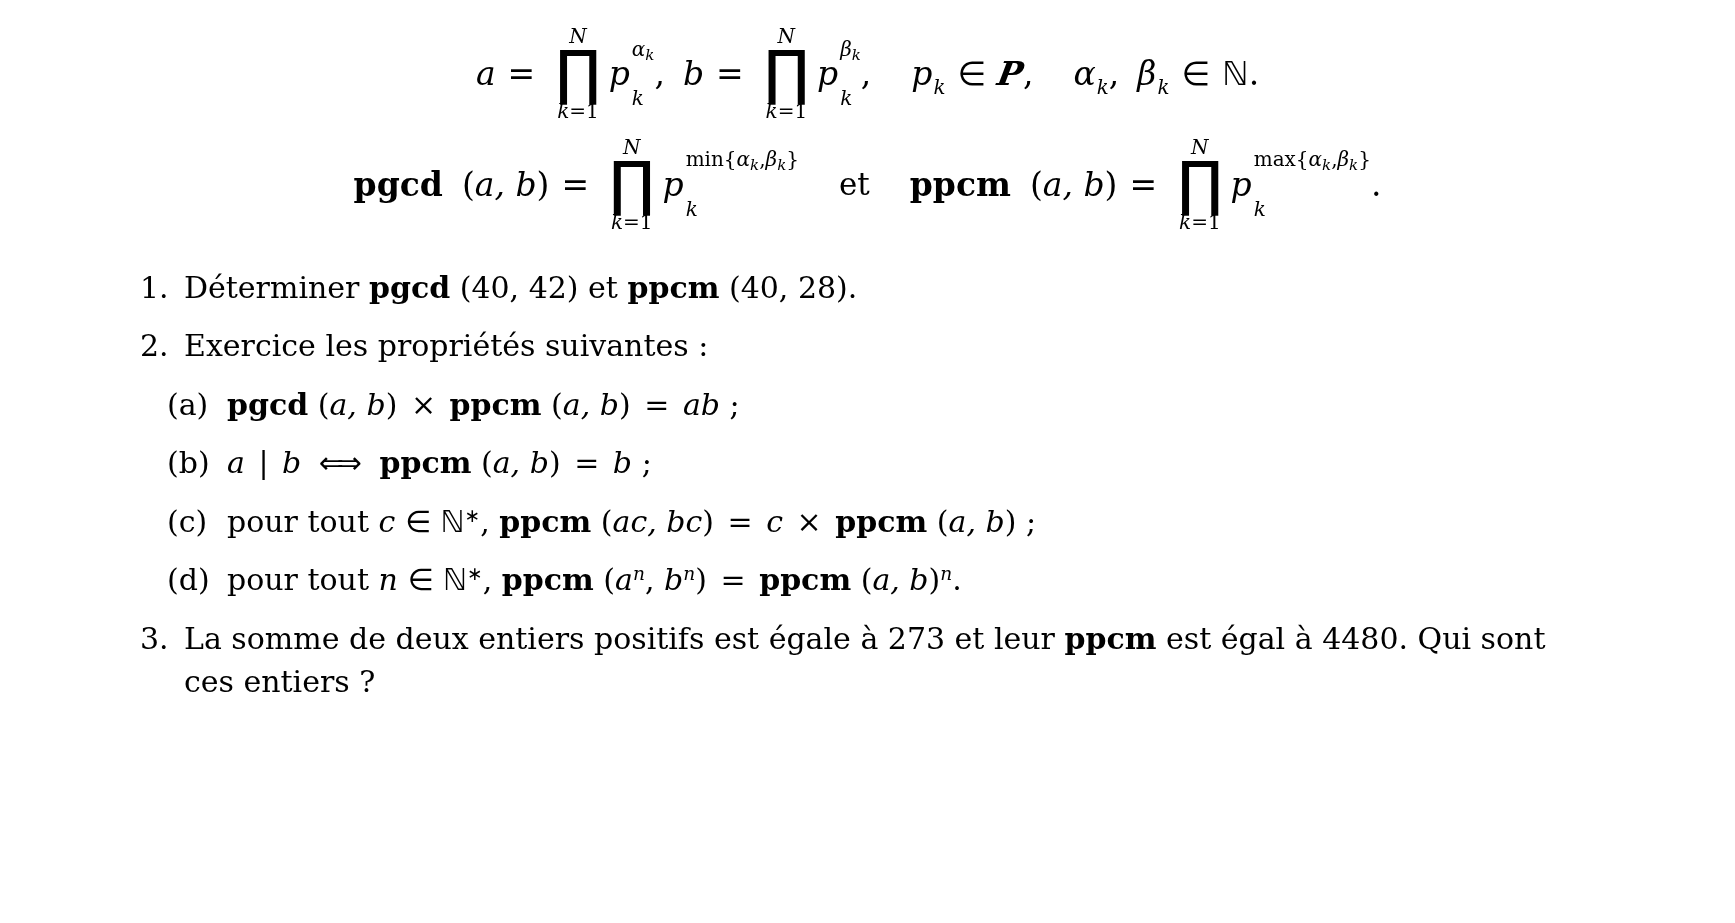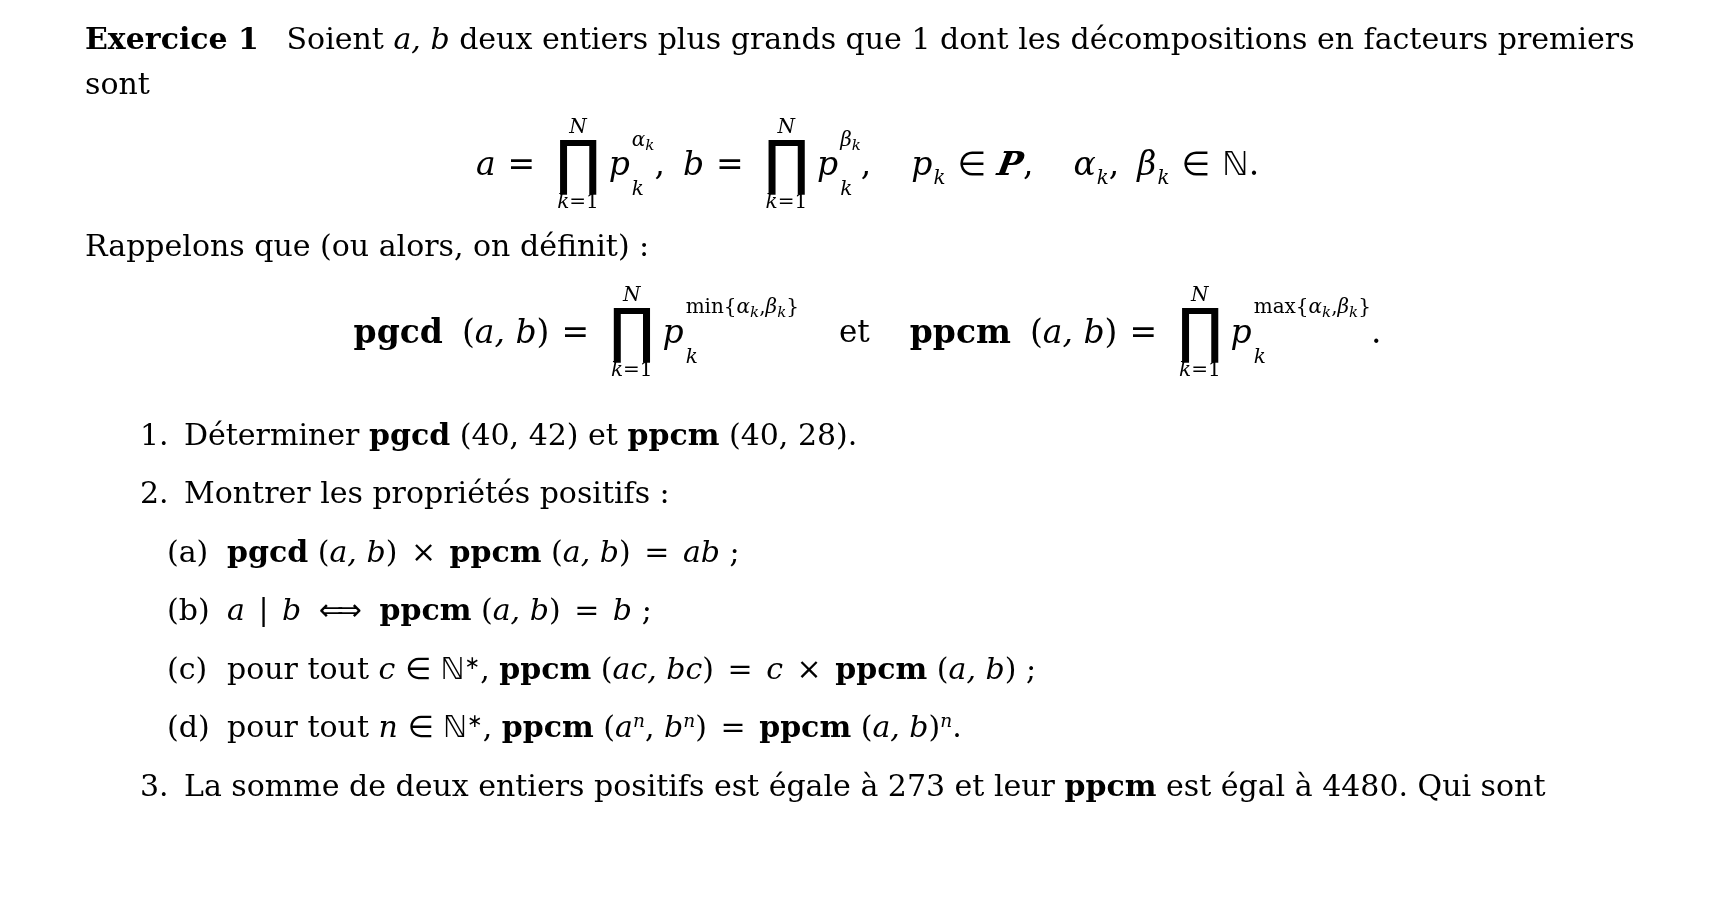--- a/index.html
+++ b/index.html
@@ -52,28 +52,20 @@
   .tsup{font-size:62%;vertical-align:0.55em;}
   .iff{margin:0 8px;white-space:nowrap;}
   .iffr{margin-left:-0.24em;}
   .op{margin:0 4px;}
 </style>
 </head>
 <body>
 
 <div class="page">
 
-  <p class="para">
-    <b class="hd">Exercice 1</b>
-    <span>Soient</span>
-    <i>a, b</i>
-    <span>deux entiers plus grands que 1 dont les décompositions en facteurs premiers</span>
-    <br>
-    <span>sont</span>
-  </p>
 
   <div class="formula f1">
     <i>a</i>
     <span class="rel">=</span>
     <span class="prod">
         <i class="plim">N</i>
         <span class="pop sym">∏</span>
         <span class="plim"><i>k</i><span>=1</span></span>
       </span>
     <span class="pk">
@@ -103,23 +95,20 @@
     <span class="rel sym">∈</span>
     <span class="cal">P</span>
     <span class="mr2">,</span>
     <span class="grp"><i>α</i><i class="csub">k</i></span>
     <span class="mr1">,</span>
     <span class="grp"><i>β</i><i class="csub">k</i></span>
     <span class="rel sym">∈</span>
     <span class="grp"><span class="sym">ℕ</span><span>.</span></span>
   </div>
 
-  <p class="para">
-    <span>Rappelons que (ou alors, on définit) :</span>
-  </p>
 
   <div class="formula f2">
     <b class="fn">pgcd</b>
     <span class="args grp"><span>(</span><i>a, b</i><span>)</span></span>
     <span class="rel">=</span>
     <span class="prod">
         <i class="plim">N</i>
         <span class="pop sym">∏</span>
         <span class="plim"><i>k</i><span>=1</span></span>
       </span>
@@ -158,21 +147,21 @@
         <b>pgcd</b>
         <span>(40, 42)</span>
         <span>et</span>
         <b>ppcm</b>
         <span>(40, 28).</span>
       </span>
     </div>
 
     <div class="li">
       <span class="num">2.</span>
-      <span class="lt">Montrer les propriétés positifs :</span>
+      <span class="lt">Exercice les propriétés suivantes :</span>
     </div>
 
     <div class="sub">
       <span class="slbl">(a)</span>
       <span class="lt">
         <b>pgcd</b>
         <span class="grp"><span>(</span><i>a, b</i><span>)</span></span>
         <span class="op">×</span>
         <b>ppcm</b>
         <span class="grp"><span>(</span><i>a, b</i><span>)</span></span>
@@ -231,17 +220,18 @@
       </span>
     </div>
 
     <div class="li">
       <span class="num">3.</span>
       <span class="lt">
         <span>La somme de deux entiers positifs est égale à 273 et leur</span>
         <b>ppcm</b>
         <span>est égal à 4480. Qui sont</span>
         <br>
+        <span>ces entiers ?</span>
       </span>
     </div>
 
   </div>
 </div>
 
 </body></html>

